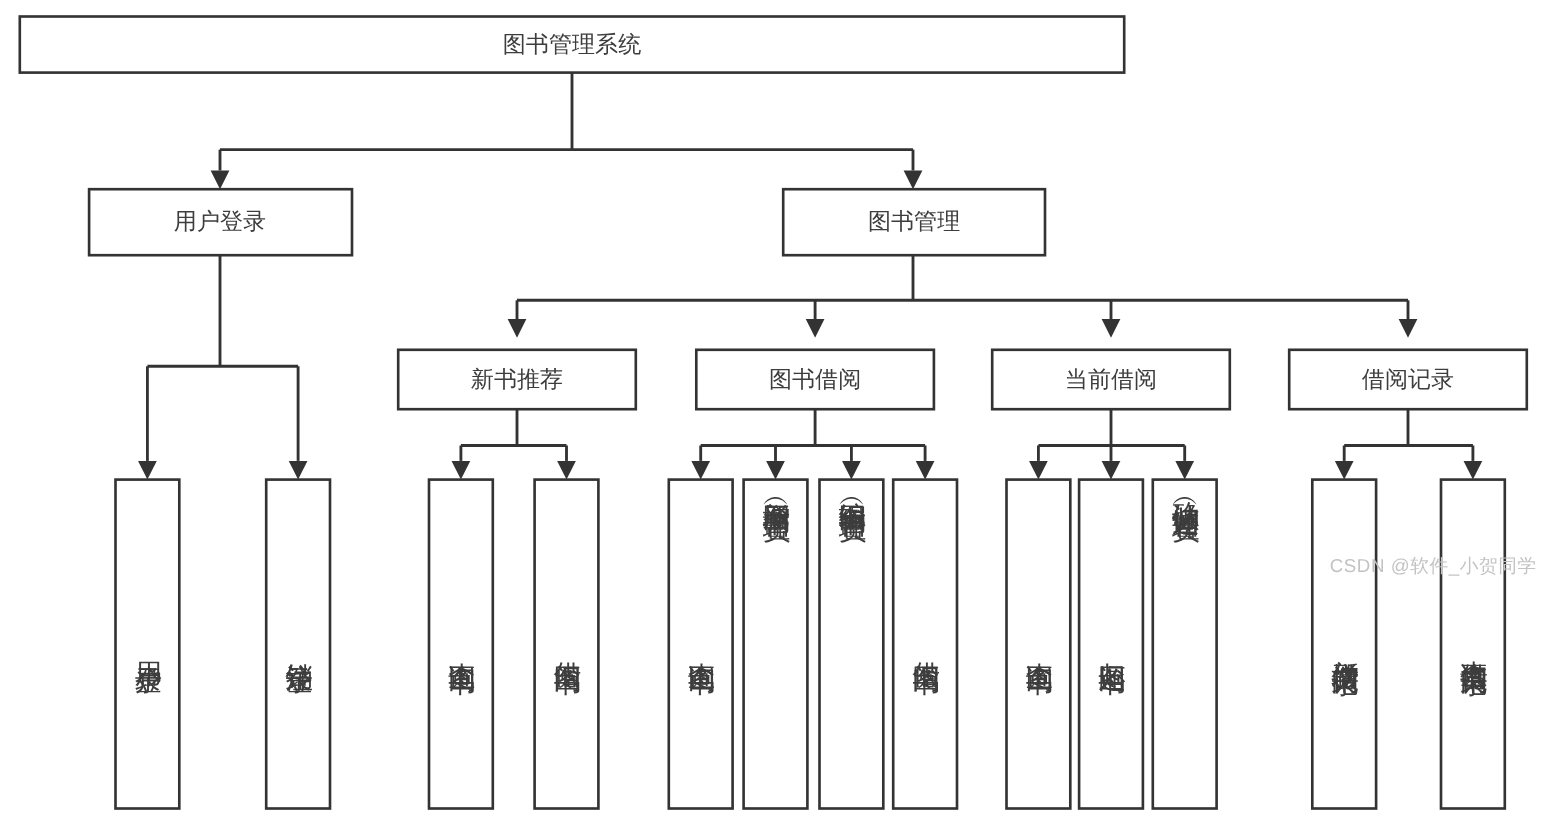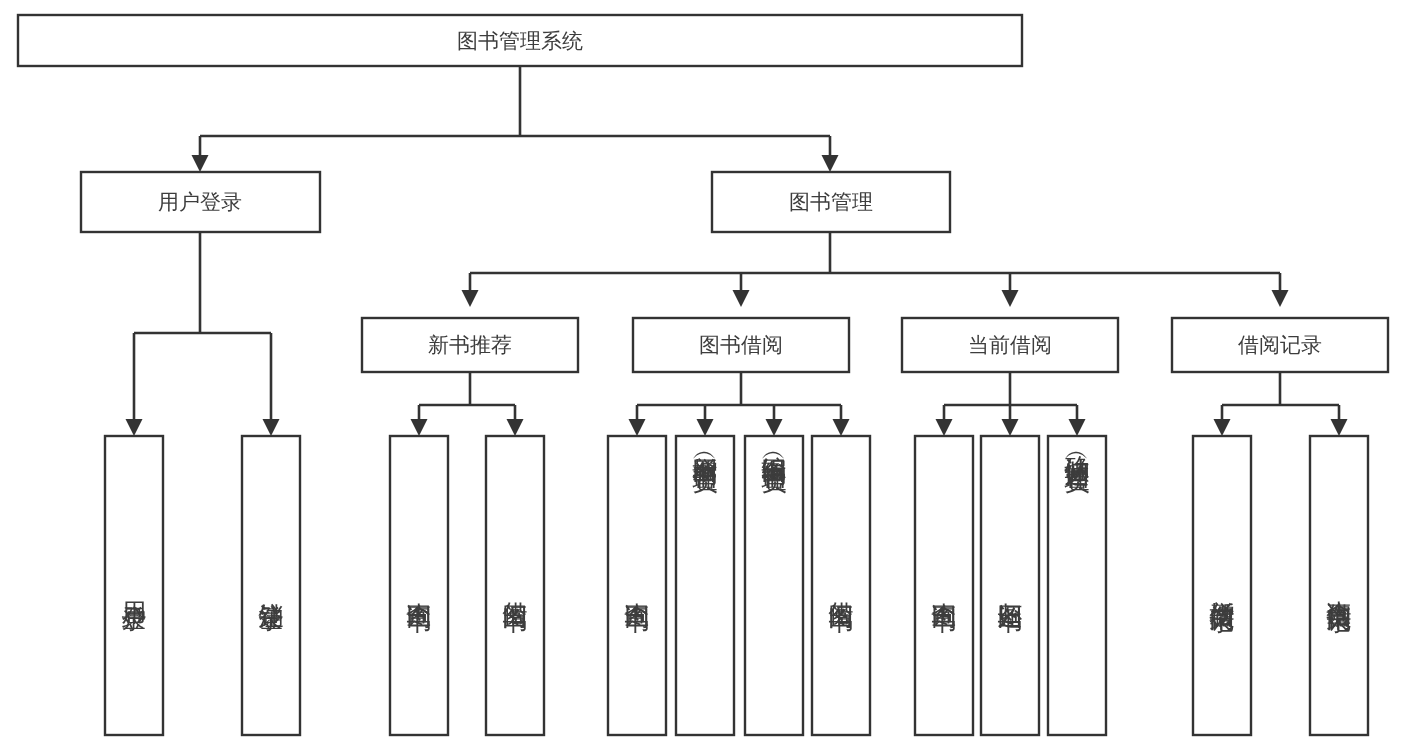--- a/index.html
+++ b/index.html
@@ -232,13 +232,14 @@
     <span class="leaf-label">确认归还（管理员）</span>
   </div>
 
   <div class="leaf-label-wrap" style="left:1193px; top:436px; width:58px; height:299px;">
     <span class="leaf-label">新增借阅记录</span>
   </div>
   <div class="leaf-label-wrap" style="left:1310px; top:436px; width:58px; height:299px;">
     <span class="leaf-label">查询借阅记录</span>
   </div>
 
+  <div class="watermark">CSDN @软件_小贺同学</div>
 </div>
 
 </body></html>

